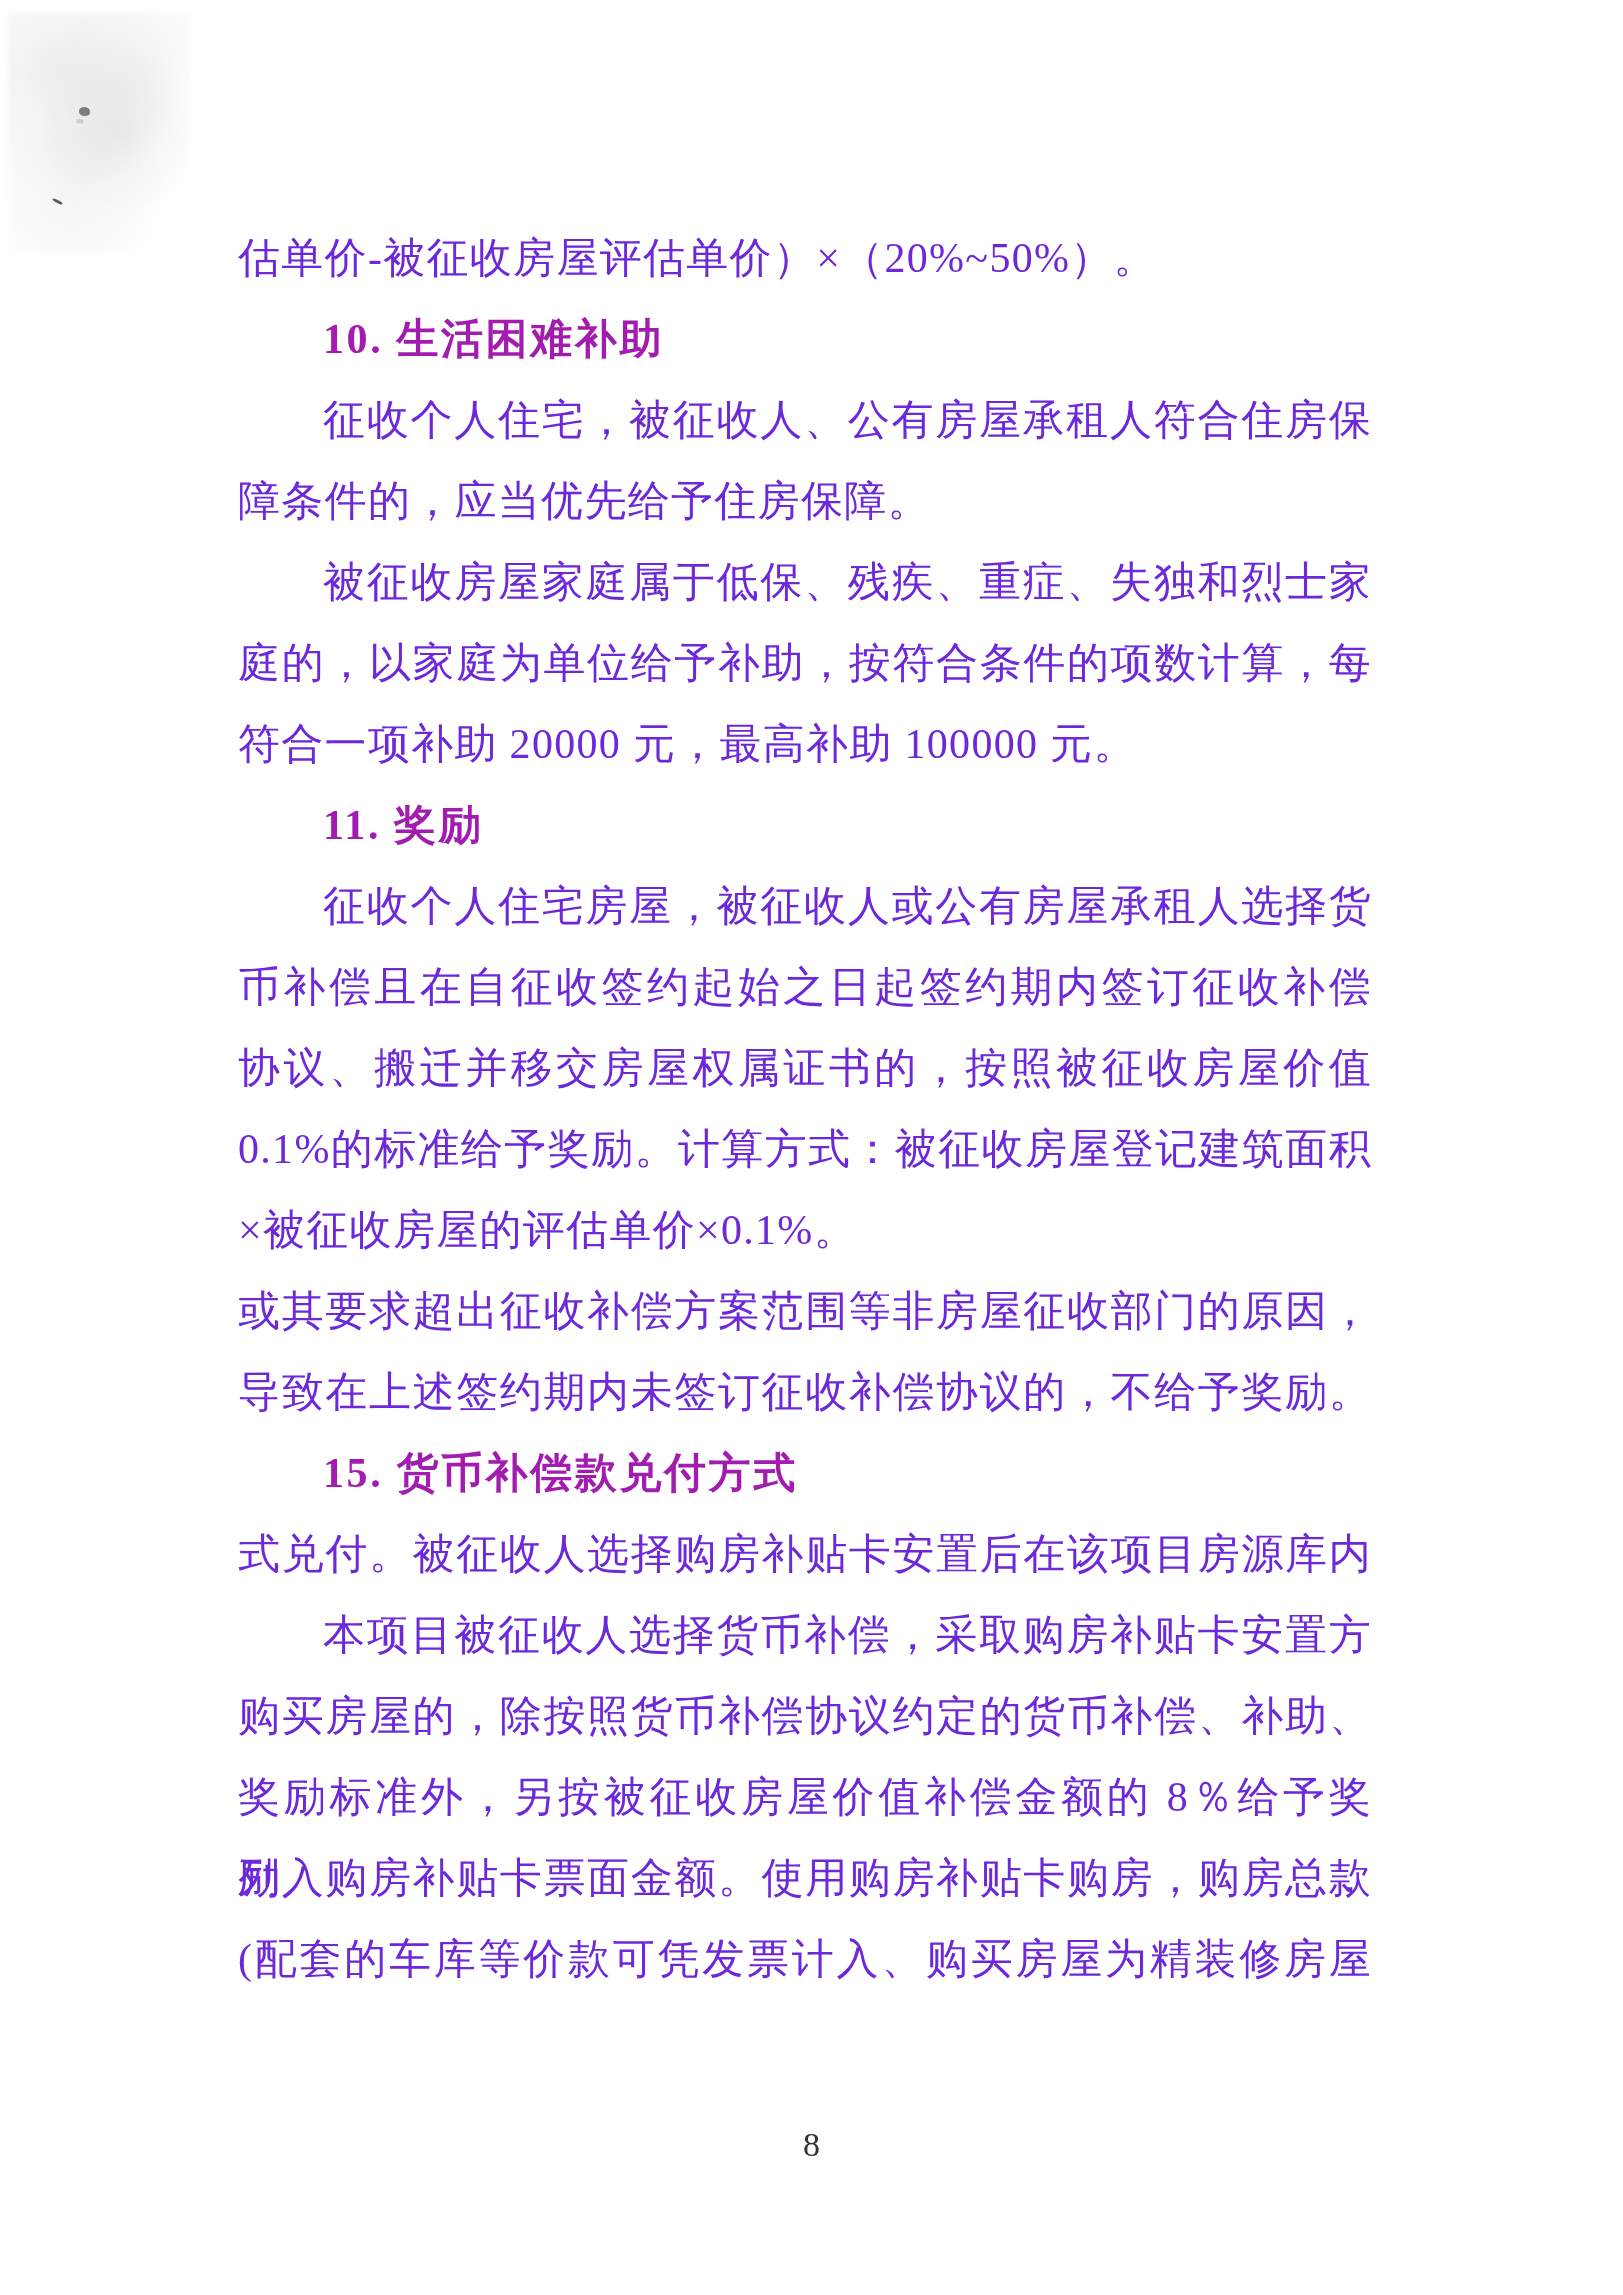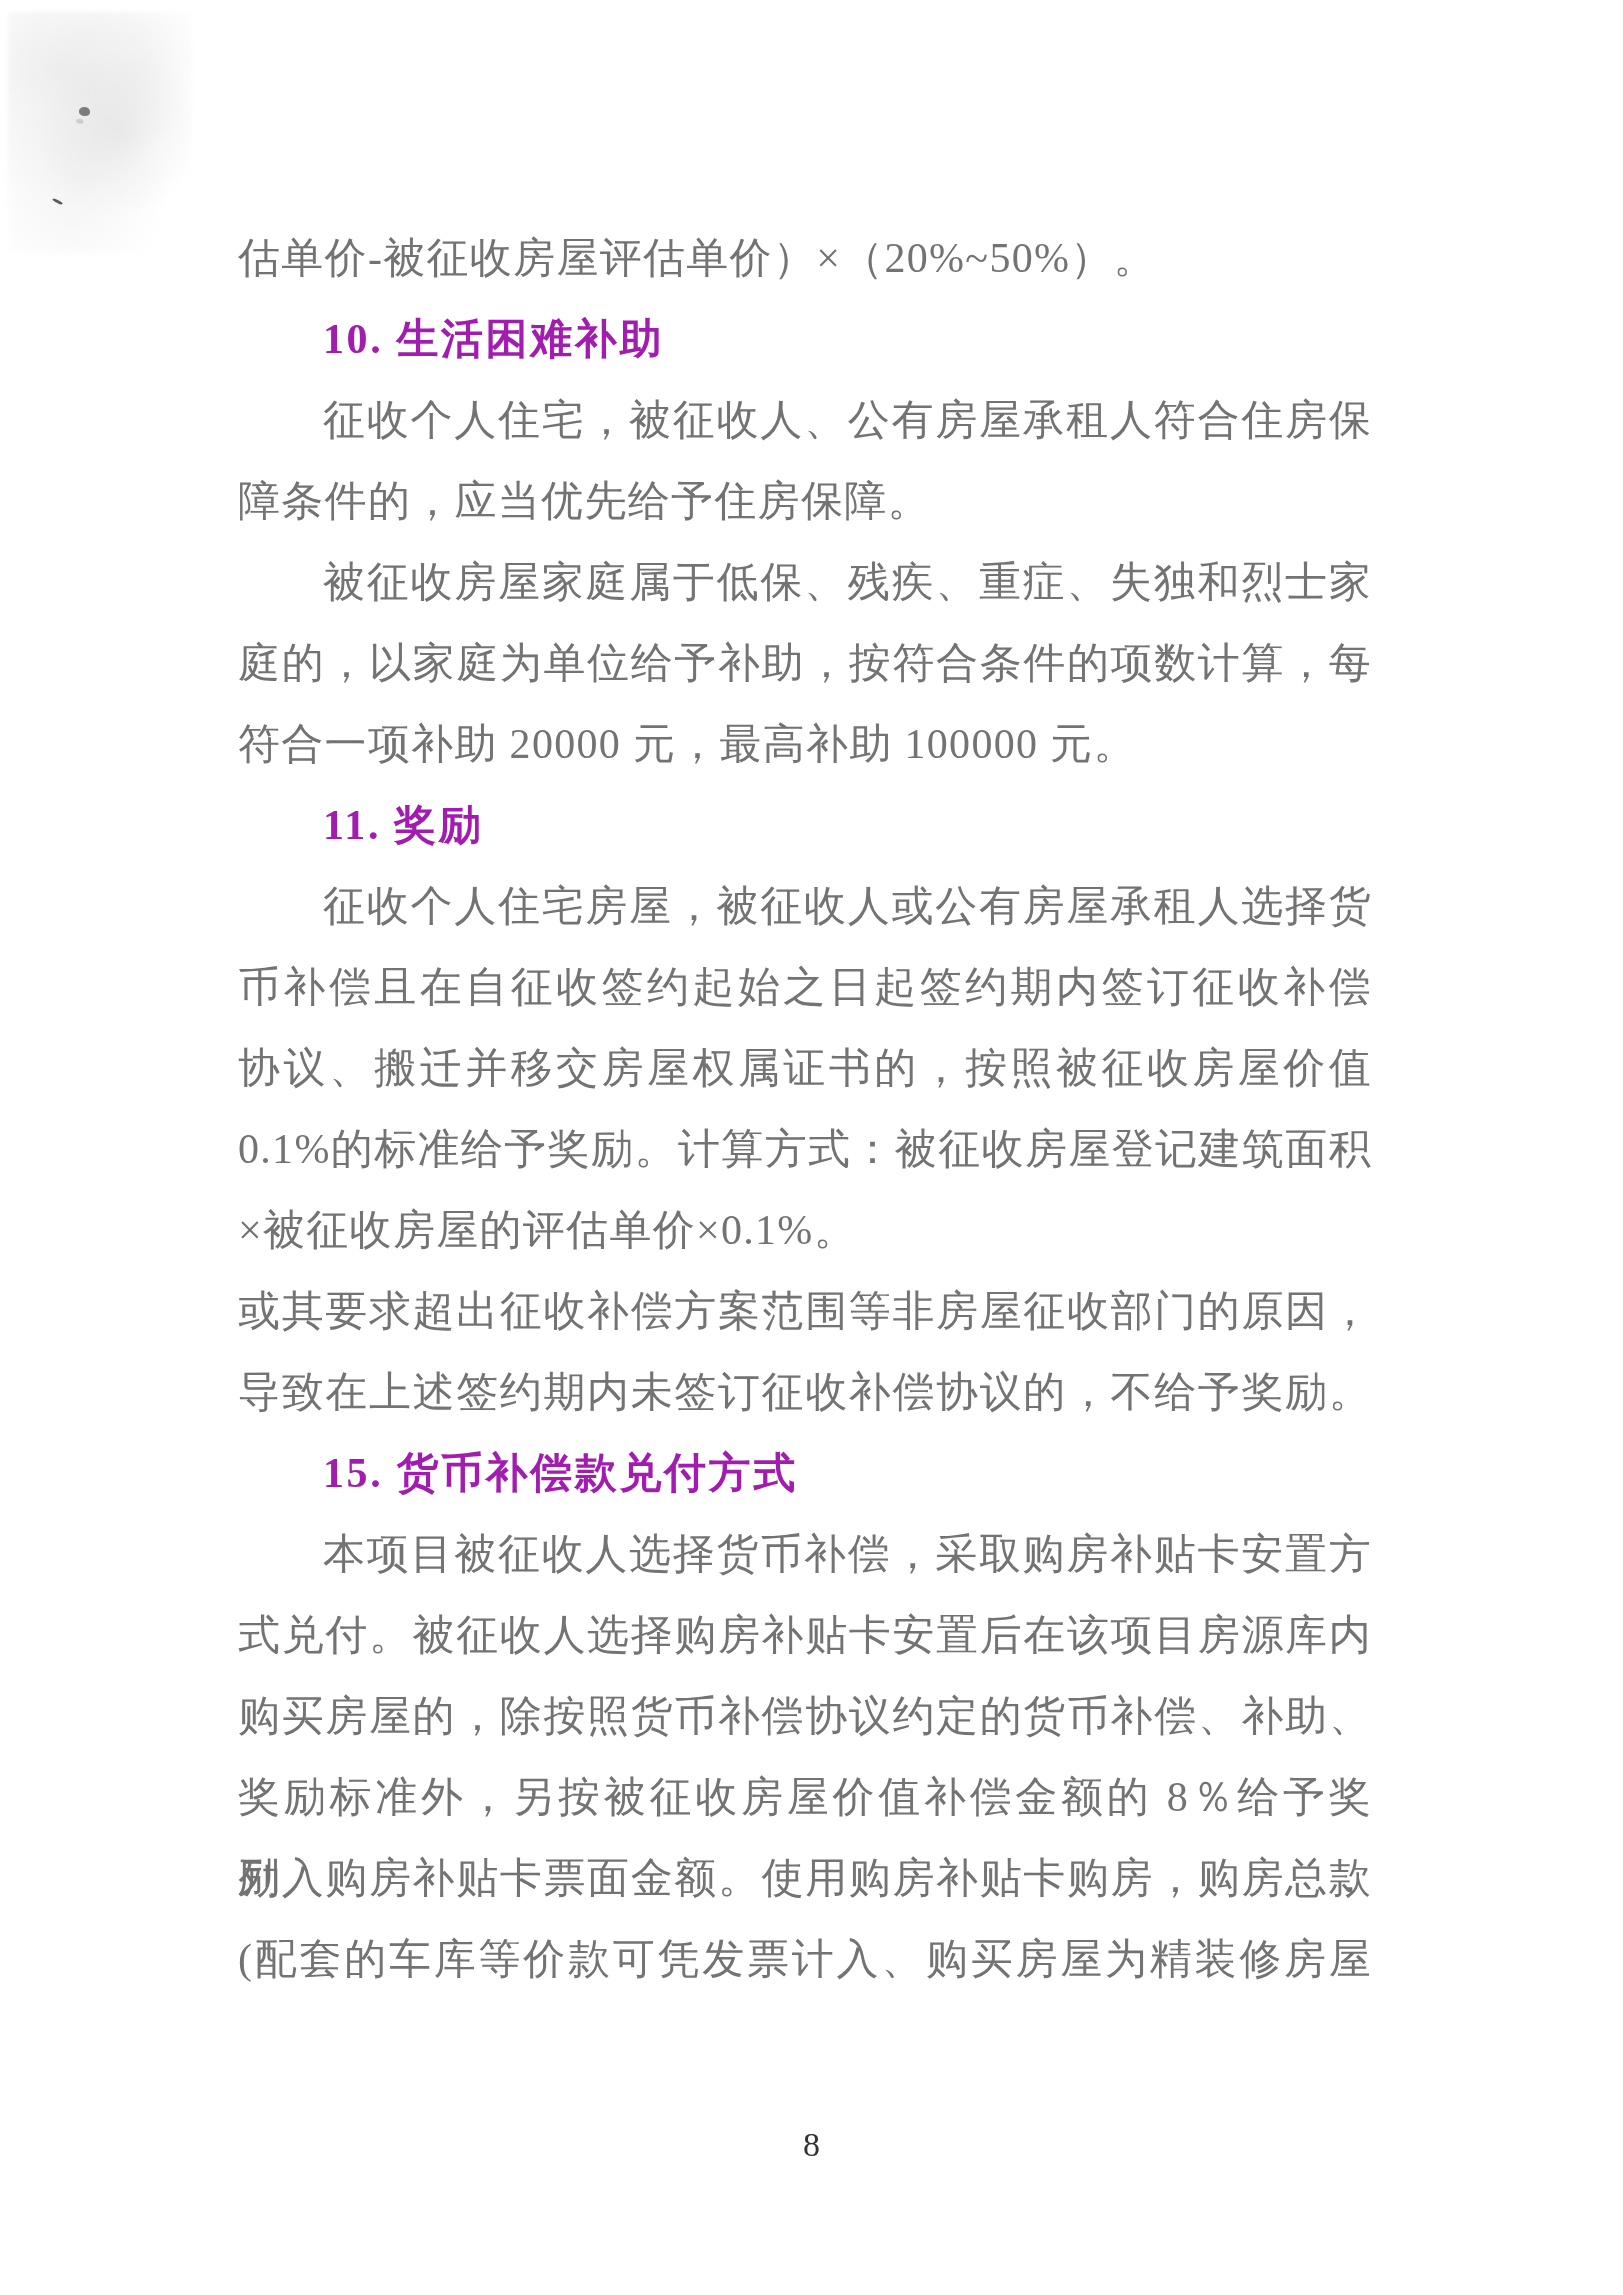--- a/index.html
+++ b/index.html
@@ -20,21 +20,21 @@
   .textblock {
     position: absolute;
     left: 238px;
     top: 218px;
     width: 1134px;
   }
   .line {
     height: 81px;
     line-height: 81px;
     font-size: 42px;
-    color: #737373;
+    color: #6d28d9;
     letter-spacing: 1.3px;
     white-space: nowrap;
   }
   .line.justify {
     white-space: normal;
     text-align: justify;
     text-align-last: justify;
     text-justify: inter-character;
   }
   .line.indent { padding-left: 85px; }
@@ -96,22 +96,22 @@
       <div class="line">符合一项补助 20000 元，最高补助 100000 元。</div>
       <div class="line heading indent">11. 奖励</div>
       <div class="line indent justify">征收个人住宅房屋，被征收人或公有房屋承租人选择货</div>
       <div class="line justify">币补偿且在自征收签约起始之日起签约期内签订征收补偿</div>
       <div class="line justify">协议、搬迁并移交房屋权属证书的，按照被征收房屋价值</div>
       <div class="line justify">0.1%的标准给予奖励。计算方式：被征收房屋登记建筑面积</div>
       <div class="line">×被征收房屋的评估单价×0.1%。</div>
       <div class="line justify">或其要求超出征收补偿方案范围等非房屋征收部门的原因，</div>
       <div class="line justify">导致在上述签约期内未签订征收补偿协议的，不给予奖励。</div>
       <div class="line heading indent">15. 货币补偿款兑付方式</div>
+      <div class="line justify">式兑付。被征收人选择购房补贴卡安置后在该项目房源库内</div>
       <div class="line indent justify">本项目被征收人选择货币补偿，采取购房补贴卡安置方</div>
-      <div class="line justify">式兑付。被征收人选择购房补贴卡安置后在该项目房源库内</div>
       <div class="line justify">购买房屋的，除按照货币补偿协议约定的货币补偿、补助、</div>
       <div class="line justify">奖励标准外，另按被征收房屋价值补偿金额的 8％给予奖励，</div>
       <div class="line justify">列入购房补贴卡票面金额。使用购房补贴卡购房，购房总款</div>
       <div class="line justify">(配套的车库等价款可凭发票计入、购买房屋为精装修房屋</div>
     </div>
 
   <div class="pagenum">8</div>
 </div>
 
 

